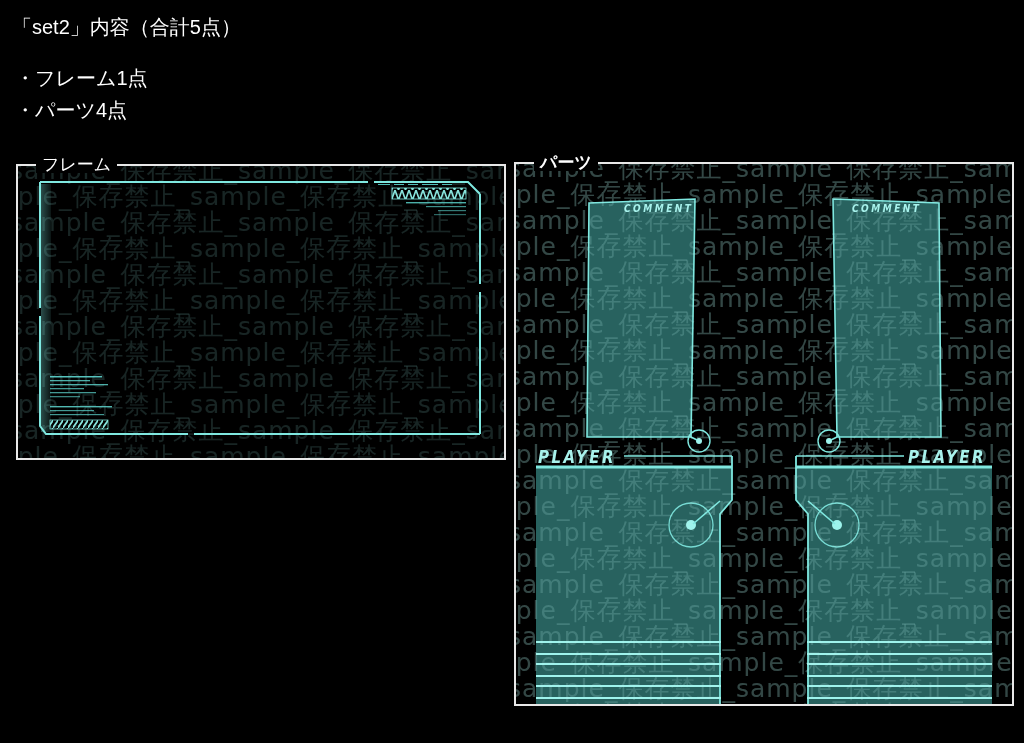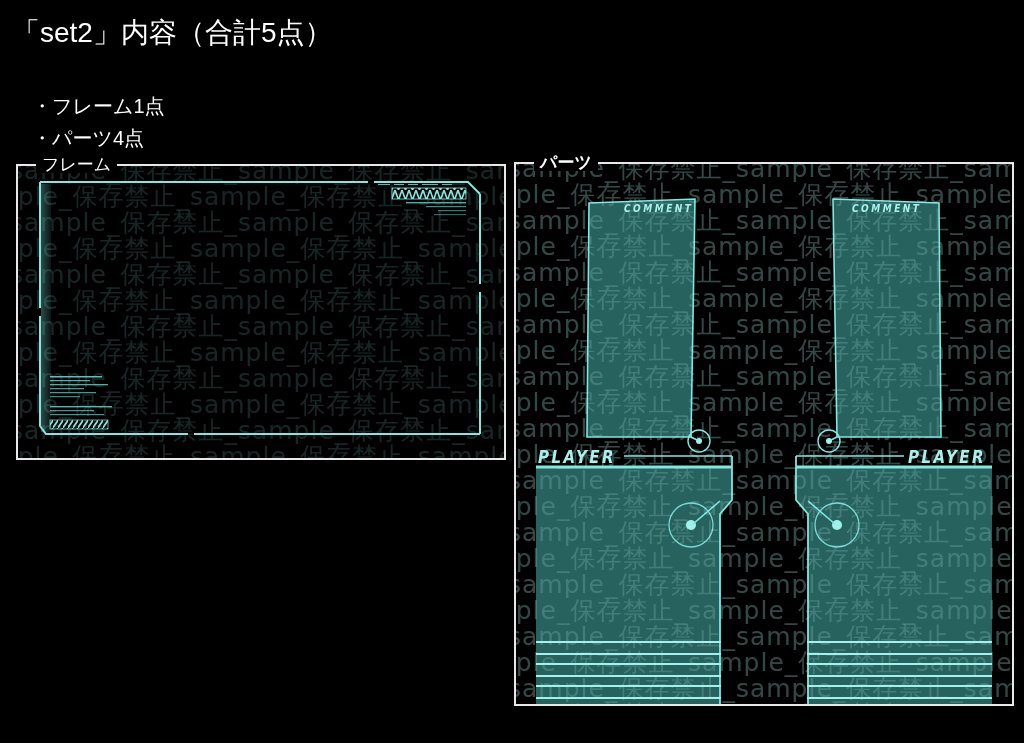--- a/index.html
+++ b/index.html
@@ -6,24 +6,24 @@
   body{
     width:1024px;height:743px;overflow:hidden;position:relative;
     font-family:"Liberation Sans","DejaVu Sans",sans-serif;
     color:#fff;
   }
   .root{position:absolute;inset:0;background:#000;}
 
   
   .heading{
     position:absolute;left:12px;top:14px;
-    font-size:28px;letter-spacing:0px;font-weight:400;
+    font-size:20px;letter-spacing:0px;font-weight:400;
     color:#ffffff;white-space:nowrap;
   }
-  .bullets{position:absolute;left:32px;top:68px;margin-top:28px;}
+  .bullets{position:absolute;left:15px;top:68px;}
   .bullet{
     font-size:20px;color:#fff;line-height:1.0;margin-bottom:12px;
     white-space:nowrap;
   }
 
   
   .panel{position:absolute;border:2px solid #e8e8e8;background:#000;}
   .panel-label{
     position:absolute;z-index:6;
     background:#000;color:#fff;font-size:17px;

